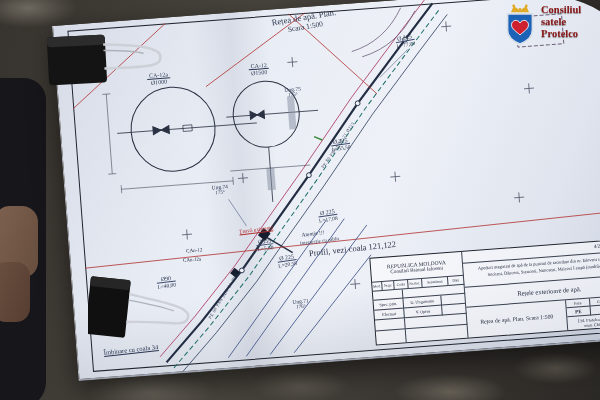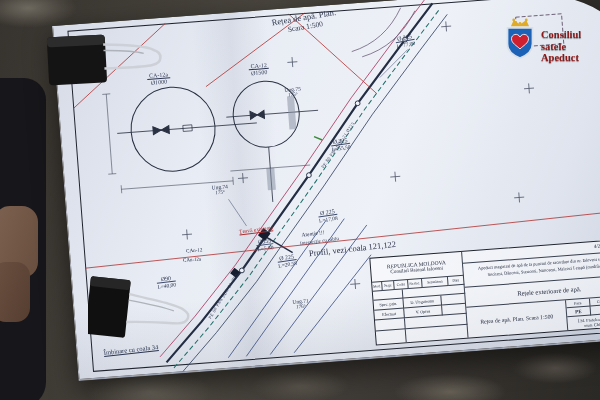--- a/index.html
+++ b/index.html
@@ -48,21 +48,21 @@
   .profile{font-size:8.5px;color:#2b3048;transform:rotate(-2deg);}
   .join{font-size:6.5px;border-bottom:.8px solid #2a3450;transform:rotate(-2deg);}
   .spec{font-size:4.5px;letter-spacing:.4px;color:#2c3550;}
   
   .tb{position:absolute;left:298px;top:255px;width:260px;height:86px;border:1.3px solid #20242e;background:rgba(255,255,255,.5);font-family:"Liberation Serif",serif;}
   .tb .cell{position:absolute;border-right:.8px solid #39404f;border-bottom:.8px solid #39404f;color:#1d2438;overflow:hidden;box-sizing:border-box;}
   .tb .ctr{display:flex;align-items:center;justify-content:center;text-align:center;}
   
   .clip{position:absolute;}
   
-  .logo{position:absolute;left:503px;top:4px;width:94px;height:60px;display:flex;align-items:flex-end;gap:4px;}
+  .logo{position:absolute;left:503px;top:4px;width:94px;height:60px;display:flex;align-items:flex-start;gap:4px;}
   .logo-text{font:bold 10.5px "Liberation Serif",serif;color:#8c1717;line-height:1.12;text-shadow:0 1px 1px rgba(0,0,0,.4);}
 </style>
 </head>
 <body>
 
 <div class="scene">
 
   <div class="sleeve"></div>
   <div class="finger1"></div>
   <div class="finger2"></div>
@@ -265,17 +265,17 @@
       <polygon points="14,14 19,3 30,11 41,3 46,14" fill="#e0ab27"></polygon>
       <circle cx="19" cy="3" r="2.5" fill="#e0ab27"></circle>
       <circle cx="41" cy="3" r="2.5" fill="#e0ab27"></circle>
       <circle cx="30" cy="9" r="2.5" fill="#e0ab27"></circle>
       <path d="M8,17 h44 v28 q0,17 -22,25 q-22,-8 -22,-25 z" fill="#1c63b7" stroke="#d9dfe8" stroke-width="3"></path>
       <path d="M30,33 c-4,-8 -15,-5 -15,3 c0,8 9,12 15,18 c6,-6 15,-10 15,-18 c0,-8 -11,-11 -15,-3 z" fill="#cf2030" stroke="#fff" stroke-width="1.5"></path>
     </svg>
     <div class="logo-text">
       <div>Consiliul</div>
       <div>satele</div>
-      <div>Apeduct</div>
+      <div>Protelco</div>
     </div>
   </div>
 
 </div>
 
 </body></html>

